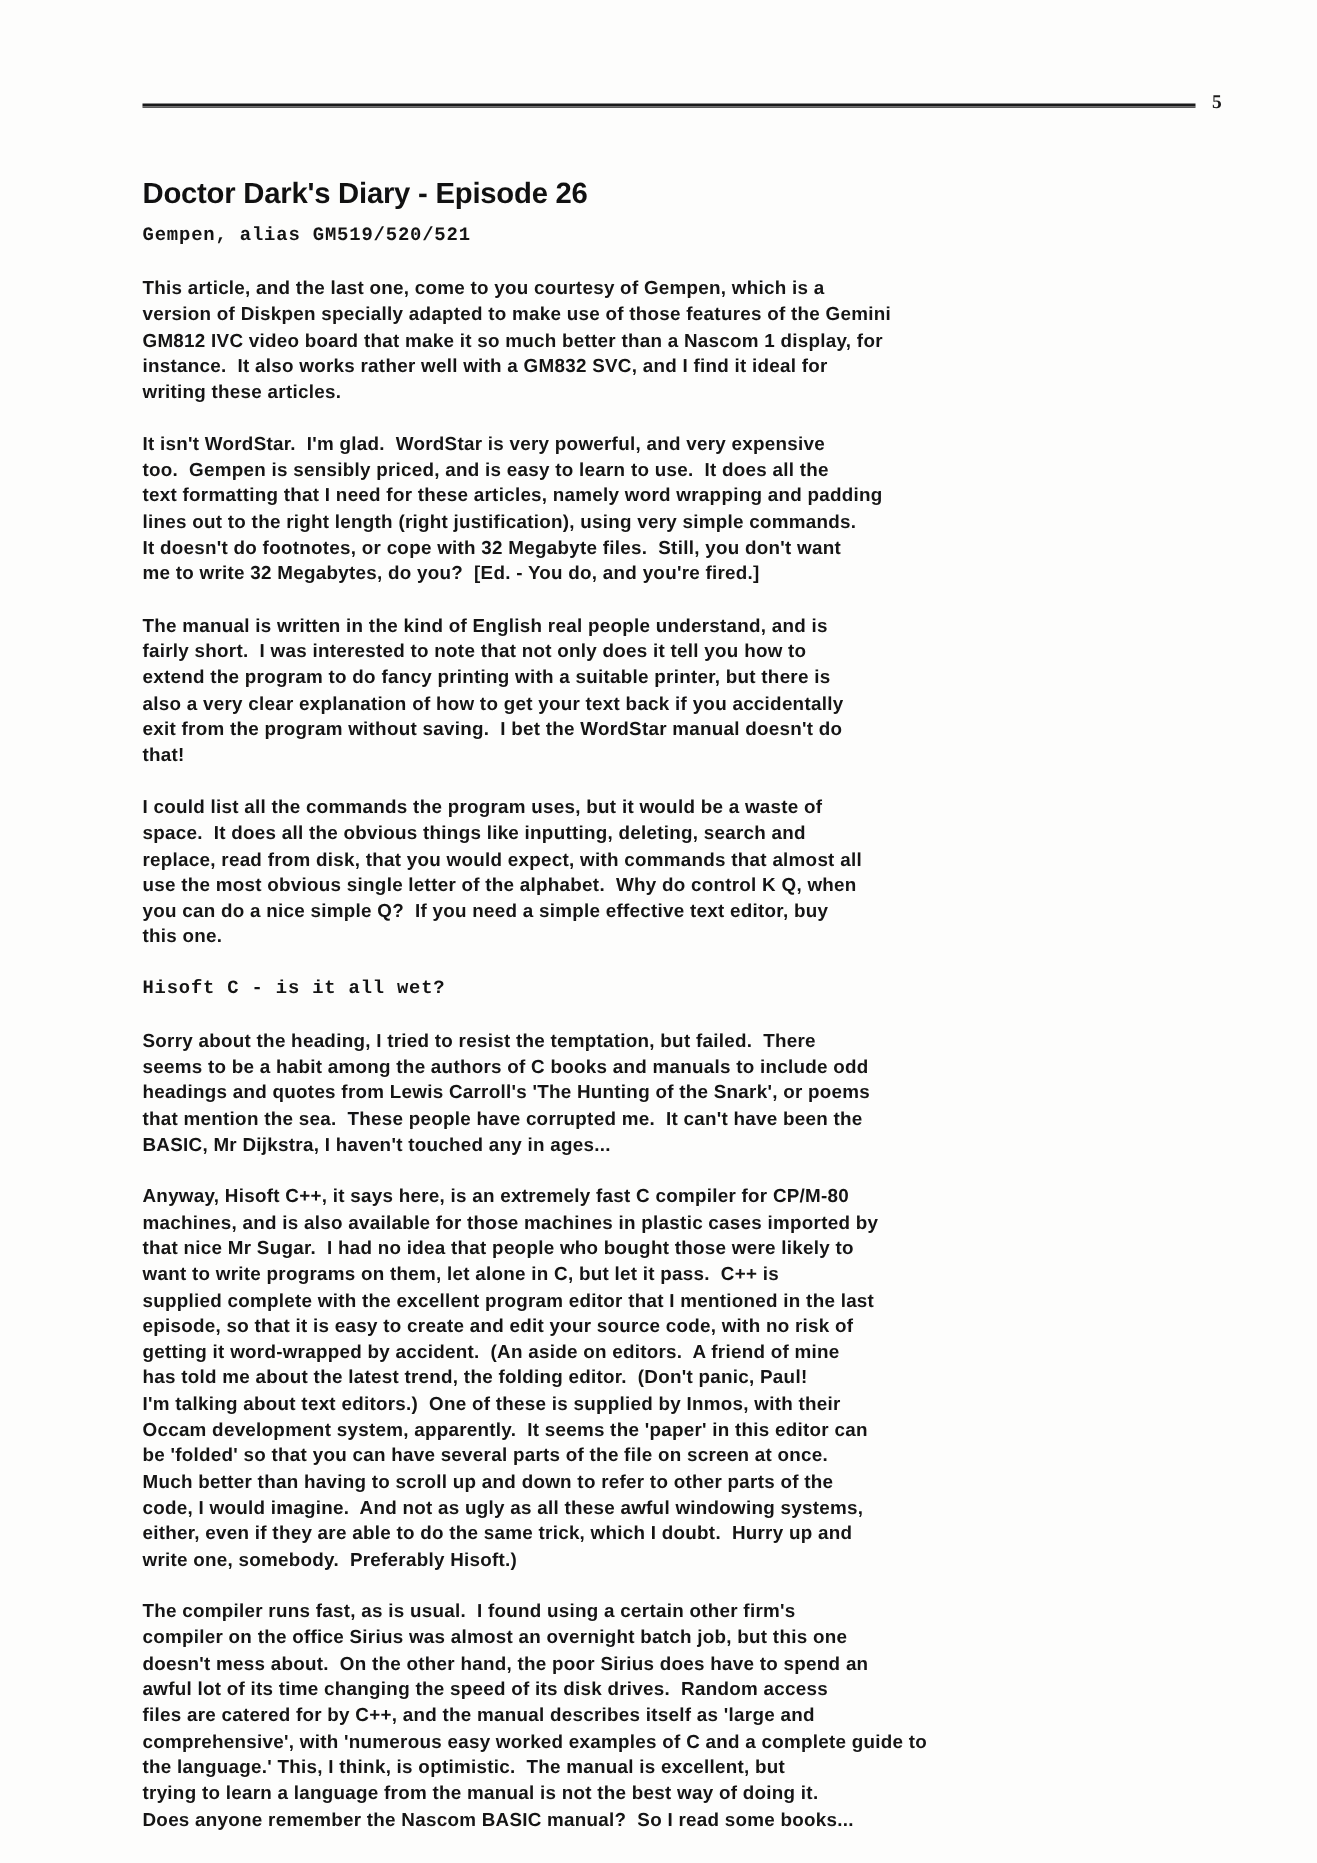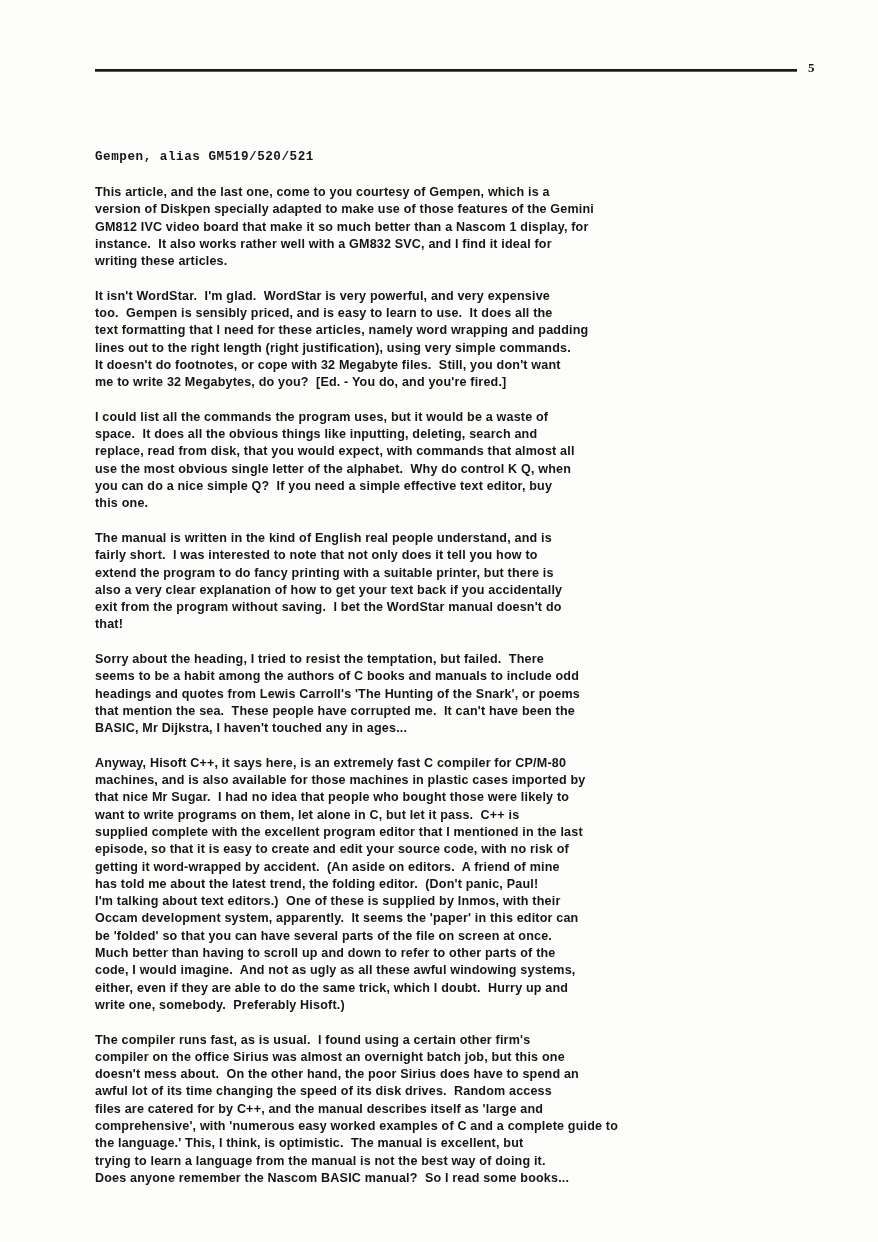--- a/index.html
+++ b/index.html
@@ -105,47 +105,49 @@
 </head>
 <body>
 
 <div class="page">
 
   <div class="header-band">
     <div class="rule"></div>
     <div class="folio">5</div>
   </div>
 
+  <h1 class="title">Doctor Dark's Diary - Episode 26</h1>
 
   <div class="byline">Gempen, alias GM519/520/521</div>
 
   <div class="body-col">
     <p class="para">This article, and the last one, come to you courtesy of Gempen, which is a
 version of Diskpen specially adapted to make use of those features of the Gemini
 GM812 IVC video board that make it so much better than a Nascom 1 display, for
 instance.  It also works rather well with a GM832 SVC, and I find it ideal for
 writing these articles.</p>
     <p class="para">It isn't WordStar.  I'm glad.  WordStar is very powerful, and very expensive
 too.  Gempen is sensibly priced, and is easy to learn to use.  It does all the
 text formatting that I need for these articles, namely word wrapping and padding
 lines out to the right length (right justification), using very simple commands.
 It doesn't do footnotes, or cope with 32 Megabyte files.  Still, you don't want
 me to write 32 Megabytes, do you?  [Ed. - You do, and you're fired.]</p>
+    <p class="para">The manual is written in the kind of English real people understand, and is
+fairly short.  I was interested to note that not only does it tell you how to
+extend the program to do fancy printing with a suitable printer, but there is
+also a very clear explanation of how to get your text back if you accidentally
+exit from the program without saving.  I bet the WordStar manual doesn't do
+that!</p>
     <p class="para">I could list all the commands the program uses, but it would be a waste of
 space.  It does all the obvious things like inputting, deleting, search and
 replace, read from disk, that you would expect, with commands that almost all
 use the most obvious single letter of the alphabet.  Why do control K Q, when
 you can do a nice simple Q?  If you need a simple effective text editor, buy
 this one.</p>
-    <p class="para">The manual is written in the kind of English real people understand, and is
-fairly short.  I was interested to note that not only does it tell you how to
-extend the program to do fancy printing with a suitable printer, but there is
-also a very clear explanation of how to get your text back if you accidentally
-exit from the program without saving.  I bet the WordStar manual doesn't do
-that!</p>
+    <p class="subhead">Hisoft C - is it all wet?</p>
     <p class="para">Sorry about the heading, I tried to resist the temptation, but failed.  There
 seems to be a habit among the authors of C books and manuals to include odd
 headings and quotes from Lewis Carroll's 'The Hunting of the Snark', or poems
 that mention the sea.  These people have corrupted me.  It can't have been the
 BASIC, Mr Dijkstra, I haven't touched any in ages...</p>
     <p class="para">Anyway, Hisoft C++, it says here, is an extremely fast C compiler for CP/M-80
 machines, and is also available for those machines in plastic cases imported by
 that nice Mr Sugar.  I had no idea that people who bought those were likely to
 want to write programs on them, let alone in C, but let it pass.  C++ is
 supplied complete with the excellent program editor that I mentioned in the last

